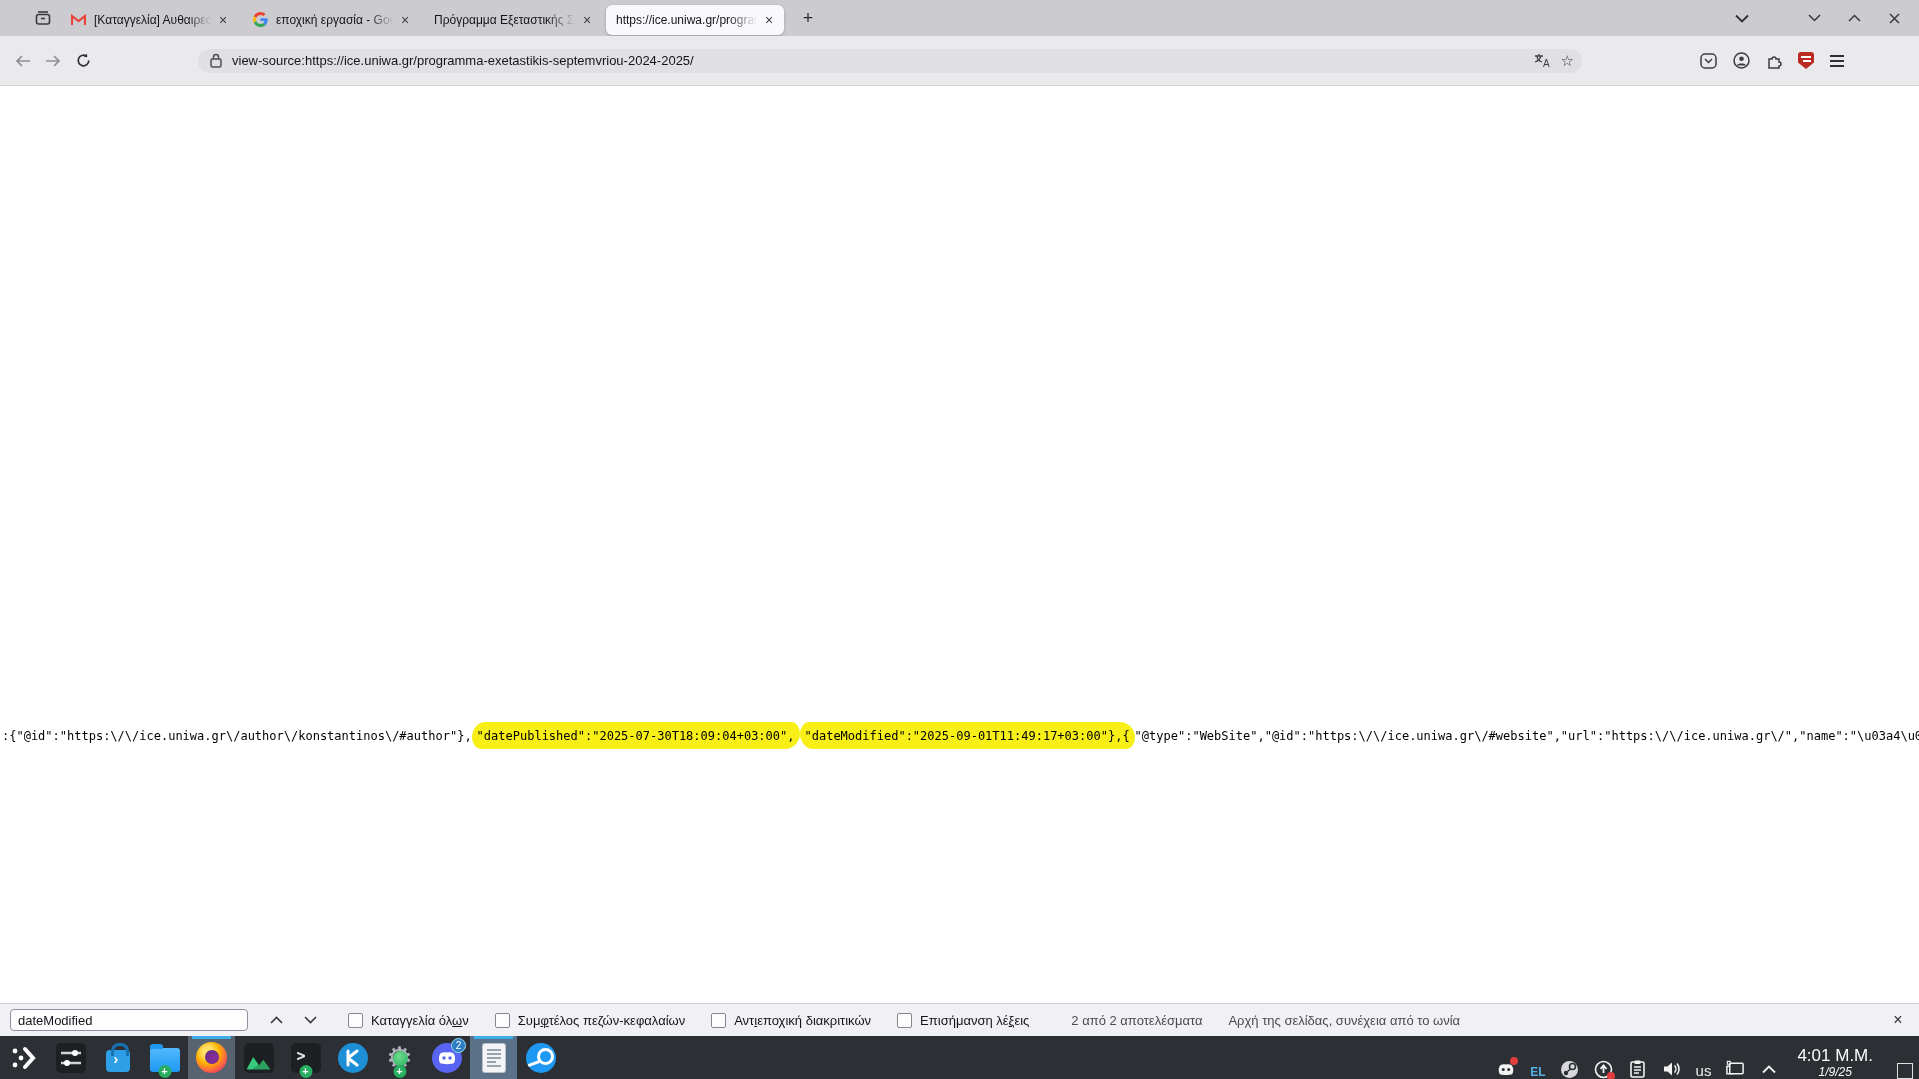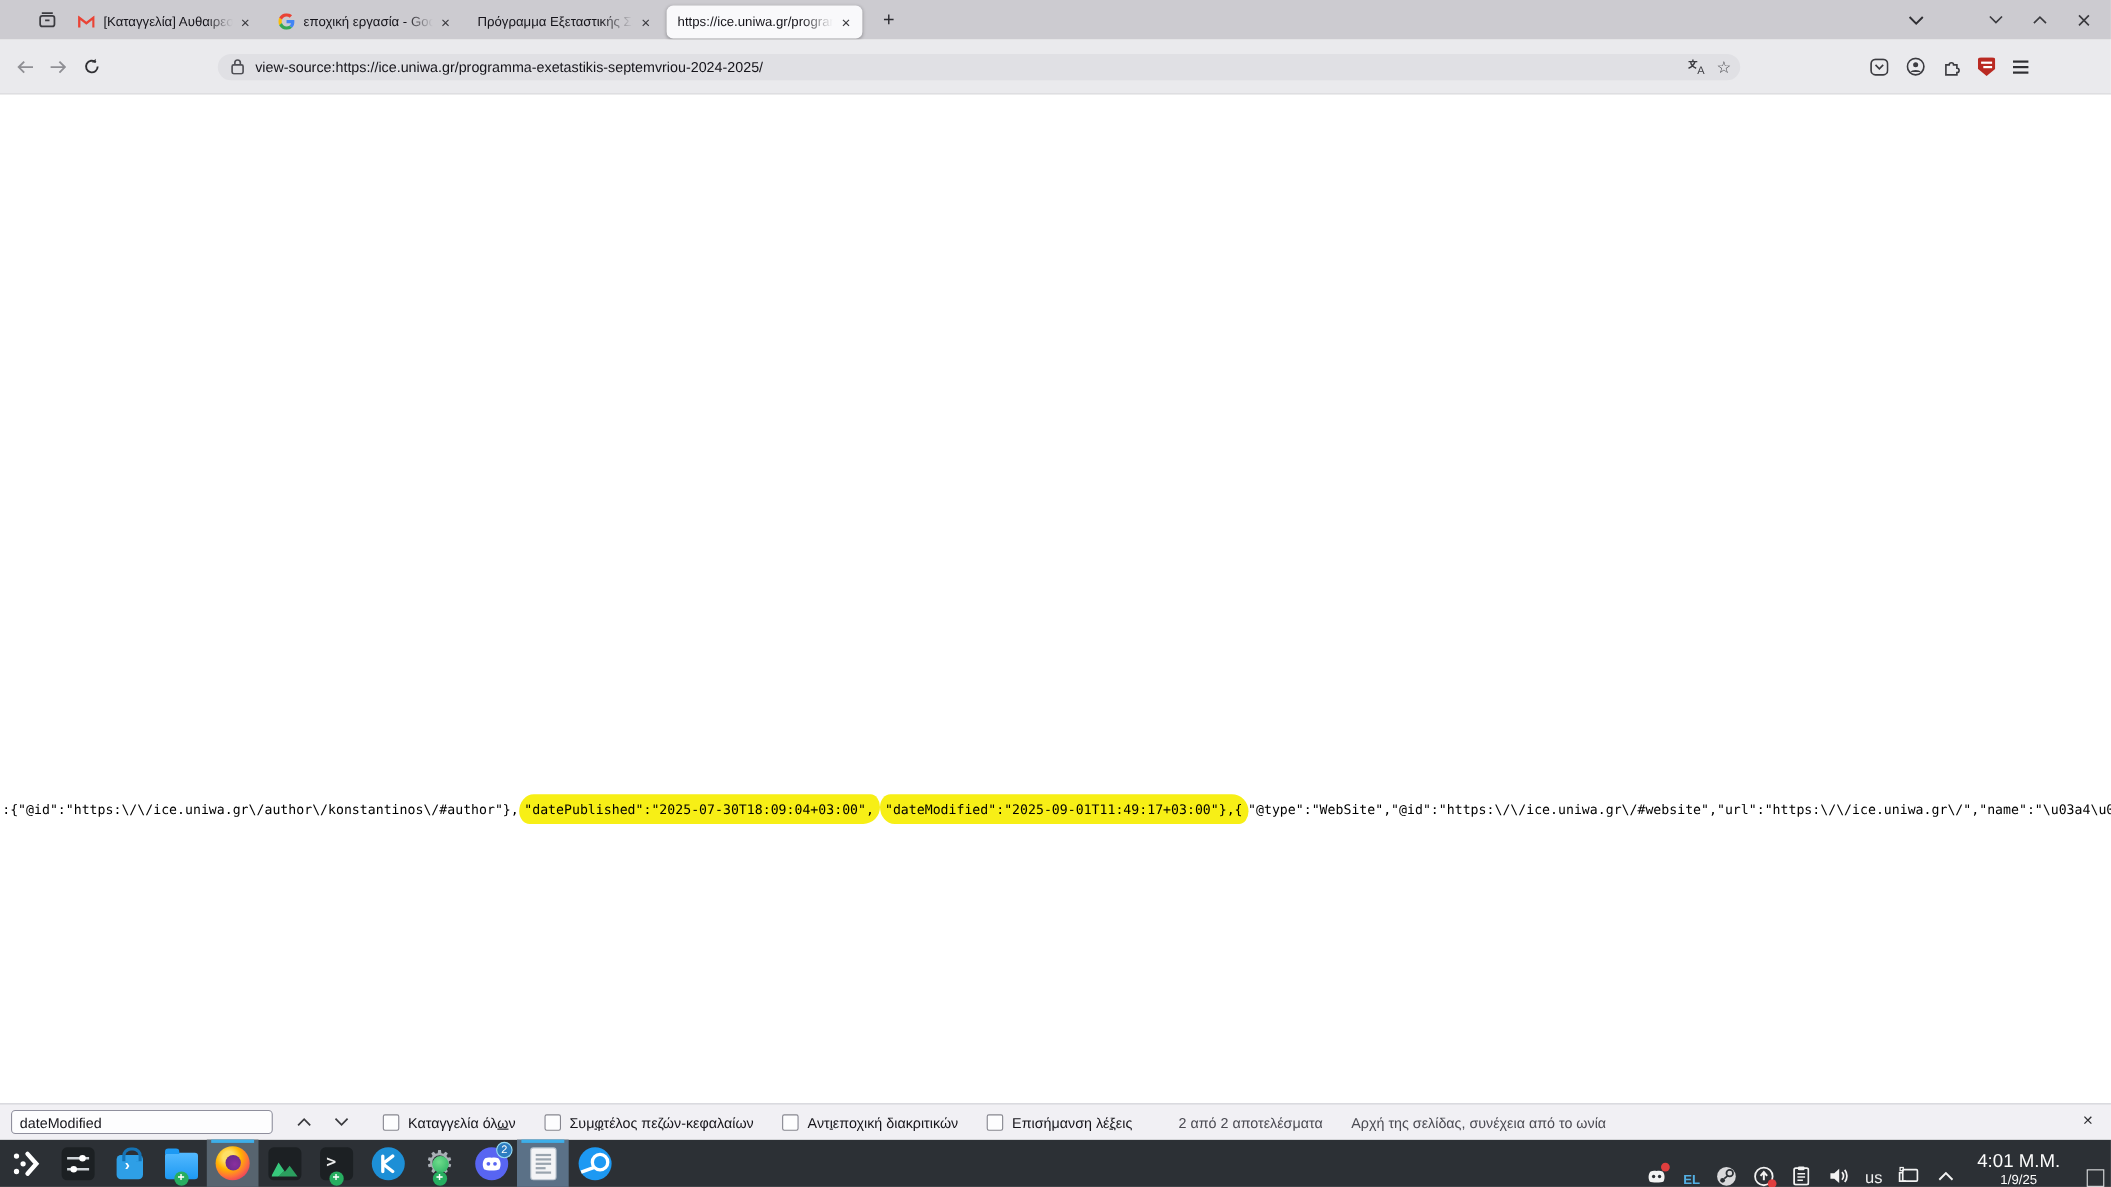--- a/index.html
+++ b/index.html
@@ -92,21 +92,21 @@
   .steam-ball::after { content:""; position:absolute; width:12px; height:3px; background:#fff; left:2px; top:19px; transform:rotate(-20deg); }
 
   .tray { margin-left:auto; display:flex; align-items:flex-end; gap:14px; padding-right:6px; color:#fcfcfc; }
   .tray-txt { font-size:13px; }
   .tray-el { color:#54b0e4; font-weight:bold; font-size:12px; }
   .tray-us { font-size:15px; color:#eee; }
   .tray-ic { position:relative; display:flex; align-items:center; justify-content:center; width:20px; height:20px; }
   .red-dot { position:absolute; width:8px; height:8px; background:#e03e3e; border-radius:50%; right:-2px; top:-2px; }
   .clock { text-align:center; line-height:1.1; margin-left:4px; }
   .clock .time { font-size:17px;margin-top:44px; }
-  .clock .date { font-size:12px; }
+  .clock .date { font-size:12px;font-style:italic; }
   .peek { width:16px; height:16px; border:1px solid #dfe0e2; background:transparent; margin-left:10px; }
   svg { display:block; }
 </style>
 </head>
 <body>
 
 <div class="screen">
 
   <div class="tabbar">
     <div class="ffview-btn">

